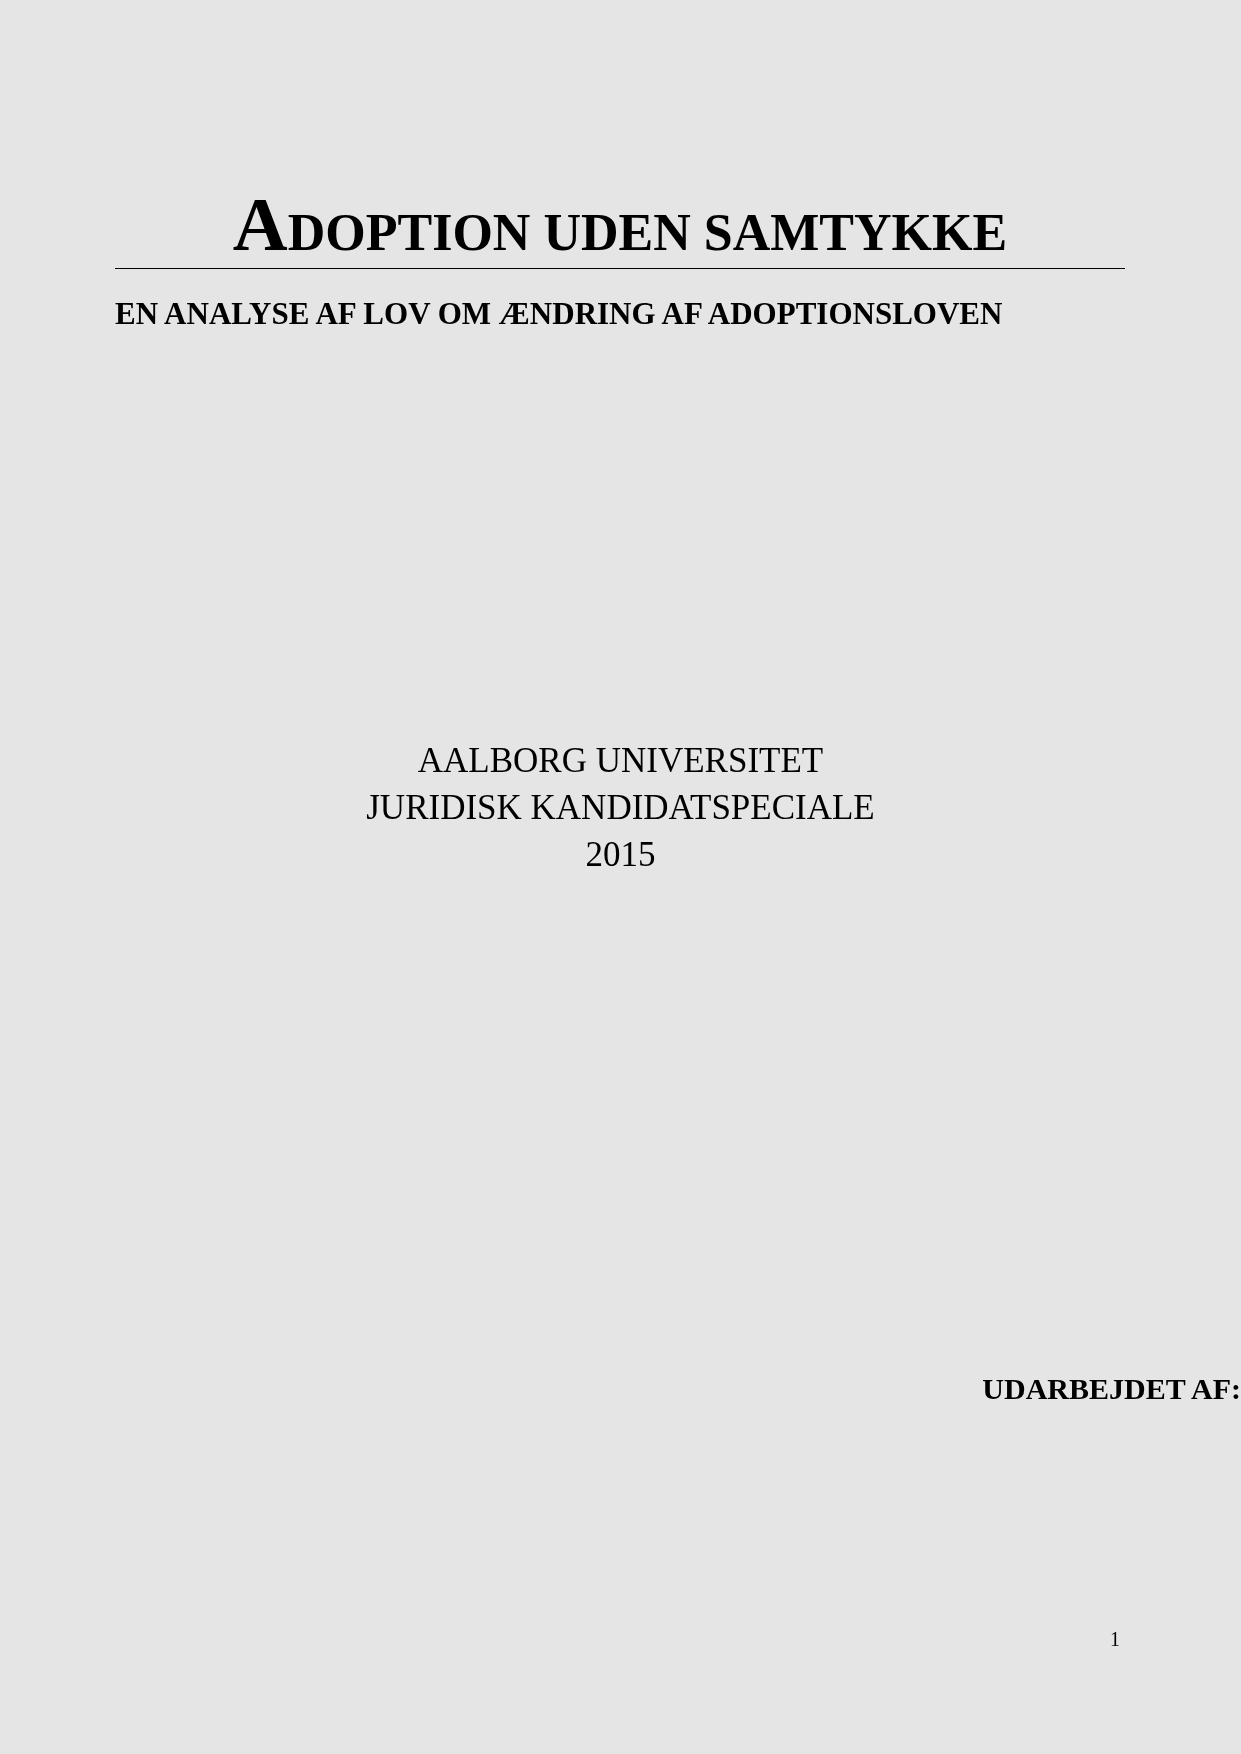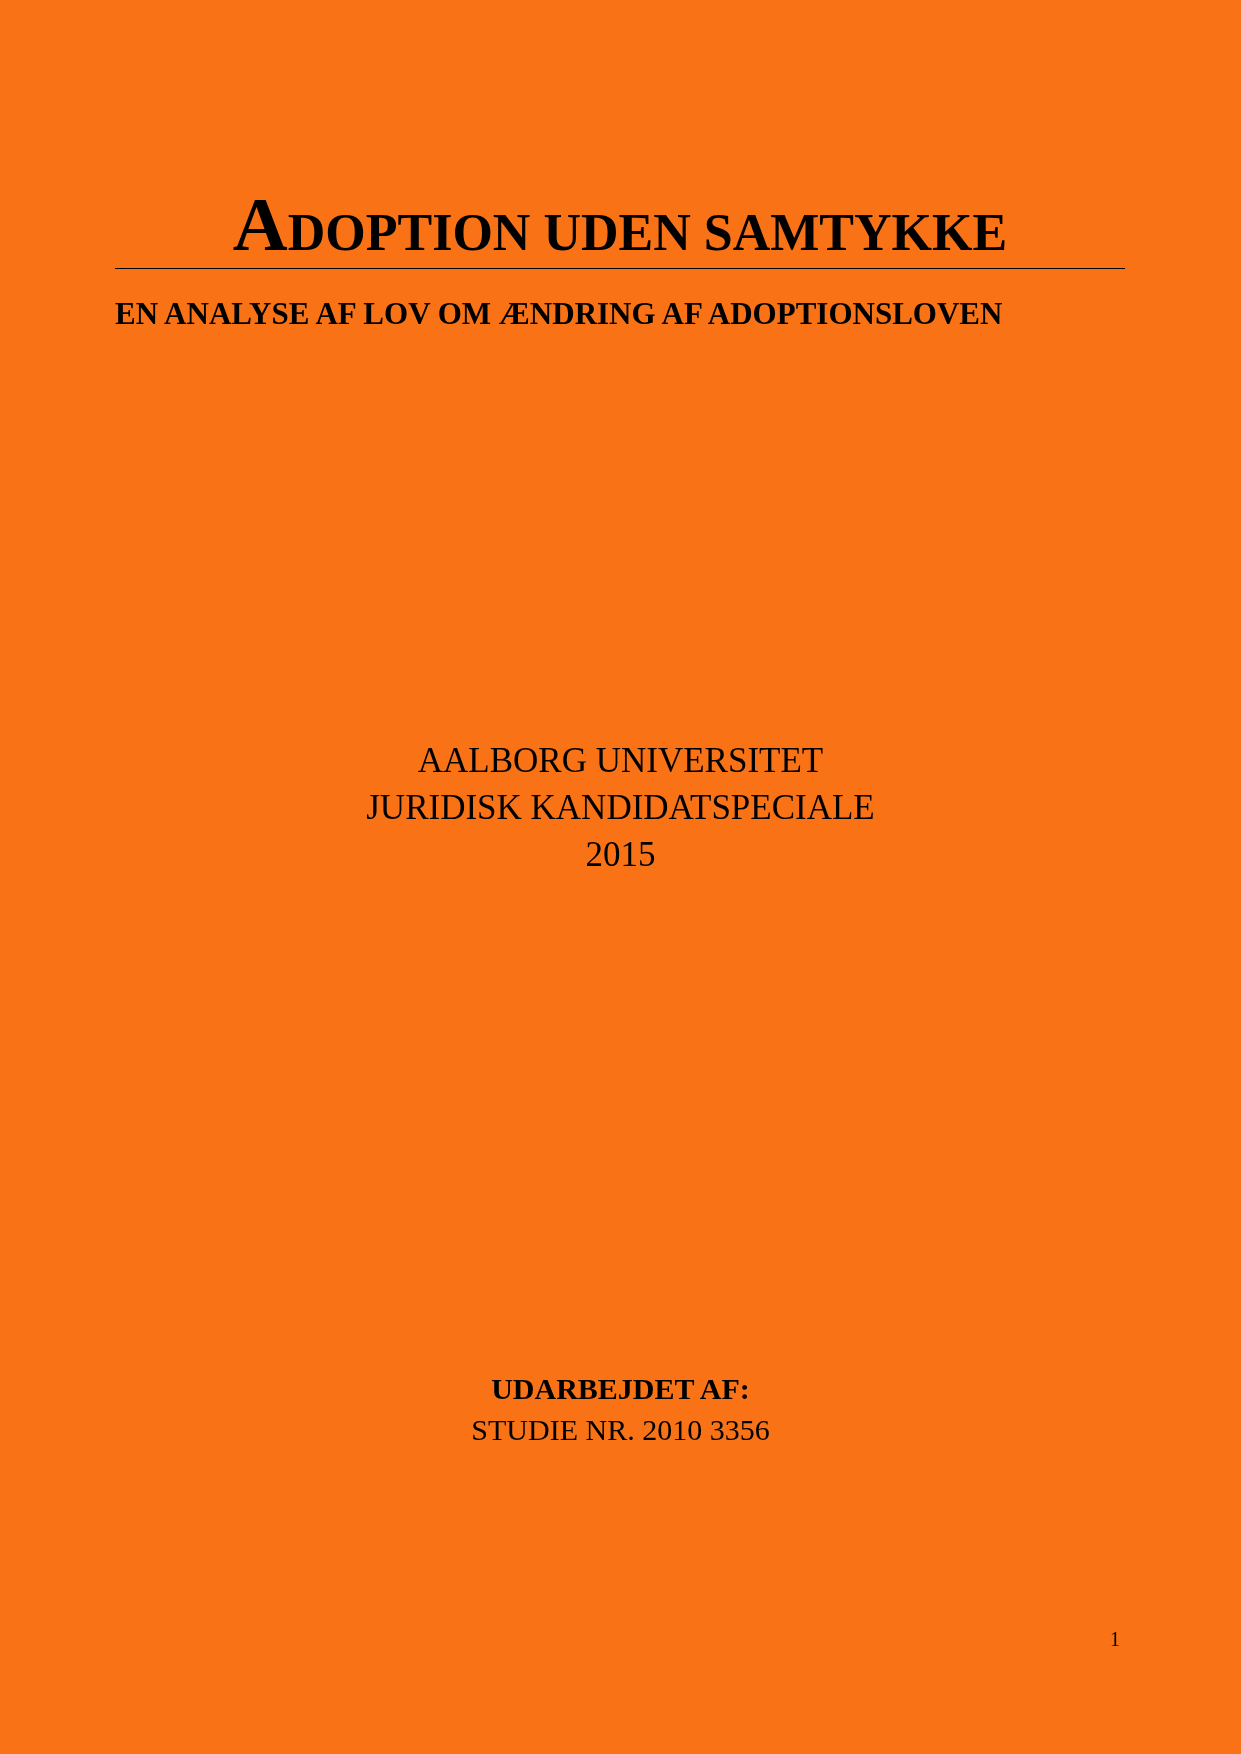--- a/index.html
+++ b/index.html
@@ -13,21 +13,21 @@
       position: relative;
       overflow: hidden;
       font-family: "Liberation Serif", "DejaVu Serif", serif;
       color: #000000;
     }
     .page {
       position: absolute;
       left: 0; top: 0;
       width: 1241px;
       height: 1754px;
-      background: #f97316;
+      background: #e5e5e5;
     }
     .title {
       position: absolute;
       left: 115px;
       width: 1010px;
       top: 186px;
       text-align: center;
       font-weight: bold;
       font-size: 76px;
       line-height: 76px;
@@ -64,21 +64,21 @@
       text-align: center;
       font-size: 35px;
       line-height: 47px;
     }
     .middle-block div { white-space: nowrap; }
     .author-block {
       position: absolute;
       left: 0;
       width: 1241px;
       top: 1368px;
-      text-align: center;
+      text-align: right;
       font-size: 30px;
       line-height: 41px;
     }
     .author-block div { white-space: nowrap; }
     .author-block .heading { font-weight: bold; }
     .page-number {
       position: absolute;
       left: 1110px;
       top: 1628px;
       font-size: 20px;
@@ -97,18 +97,17 @@
   <div class="subtitle">EN ANALYSE AF LOV OM ÆNDRING AF ADOPTIONSLOVEN</div>
 
   <div class="middle-block">
     <div>AALBORG UNIVERSITET</div>
     <div>JURIDISK KANDIDATSPECIALE</div>
     <div>2015</div>
   </div>
 
   <div class="author-block">
     <div class="heading">UDARBEJDET AF:</div>
-    <div>STUDIE NR. 2010 3356</div>
   </div>
 
   <div class="page-number">1</div>
 
 </div>
 
 </body></html>

